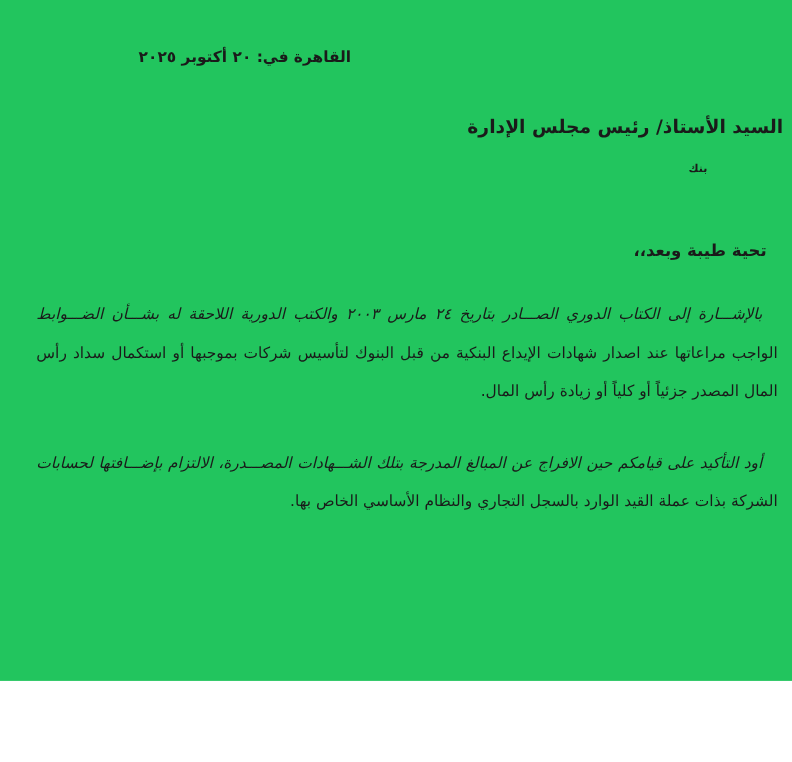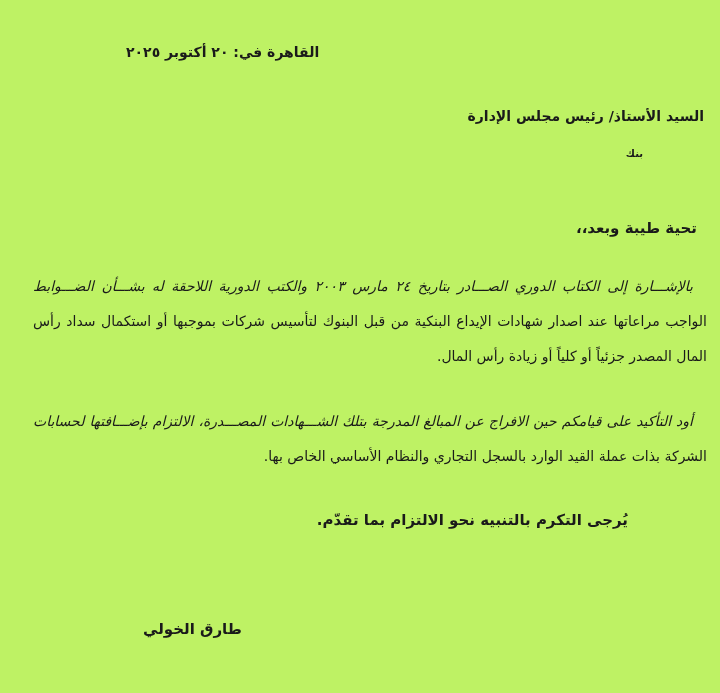--- a/index.html
+++ b/index.html
@@ -3,42 +3,42 @@
 <meta charset="utf-8">
 <style>
   html, body {
     margin: 0;
     padding: 0;
     background: #ffffff;
   }
   .page {
     position: relative;
     width: 720px;
-    height: 693px;
-    background: #bef264;
+    height: 619px;
+    background: #22c55e;
     overflow: hidden;
     font-family: "DejaVu Sans", sans-serif;
     color: #1a1a1a;
     direction: rtl;
   }
   .line {
     position: absolute;
     line-height: 20px;
     white-space: nowrap;
   }
   .bold { font-weight: bold; }
 
   .date-line {
     top: 42px;
     left: 126px;
     font-size: 14px;
     font-weight: bold;
     direction: rtl;
   }
-  .addressee { top: 106px; right: 16px;  font-size: 14px; }
+  .addressee { top: 106px; right: 8px;  font-size: 17px; }
   .bank      { top: 144px; right: 77px; font-size: 10px; }
   .salutation{ top: 218px; right: 23px; font-size: 15px; text-align: right; }
 
   .body-line {
     position: absolute;
     right: 13px;
     left: 33px;
     font-size: 14px;
     line-height: 20px;
     text-align: justify;
@@ -77,18 +77,17 @@
     <div class="body-line indent p1l1">بالإشـــارة إلى الكتاب الدوري الصـــادر بتاريخ ٢٤ مارس ٢٠٠٣ والكتب الدورية اللاحقة له بشـــأن الضـــوابط</div>
     <div class="body-line p1l2">الواجب مراعاتها عند اصدار شهادات الإيداع البنكية من قبل البنوك لتأسيس شركات بموجبها أو استكمال سداد رأس</div>
     <div class="body-line last-line p1l3">المال المصدر جزئياً أو كلياً أو زيادة رأس المال.</div>
   </div>
 
   <div>
     <div class="body-line indent p2l1">أود التأكيد على قيامكم حين الافراج عن المبالغ المدرجة بتلك الشـــهادات المصـــدرة، الالتزام بإضـــافتها لحسابات</div>
     <div class="body-line last-line p2l2">الشركة بذات عملة القيد الوارد بالسجل التجاري والنظام الأساسي الخاص بها.</div>
   </div>
 
-  <div class="line bold closing-note">يُرجى التكرم بالتنبيه نحو الالتزام بما تقدّم.</div>
 
 
   <div class="line bold signature">طارق الخولي</div>
 
 </div>
 
 </body></html>

